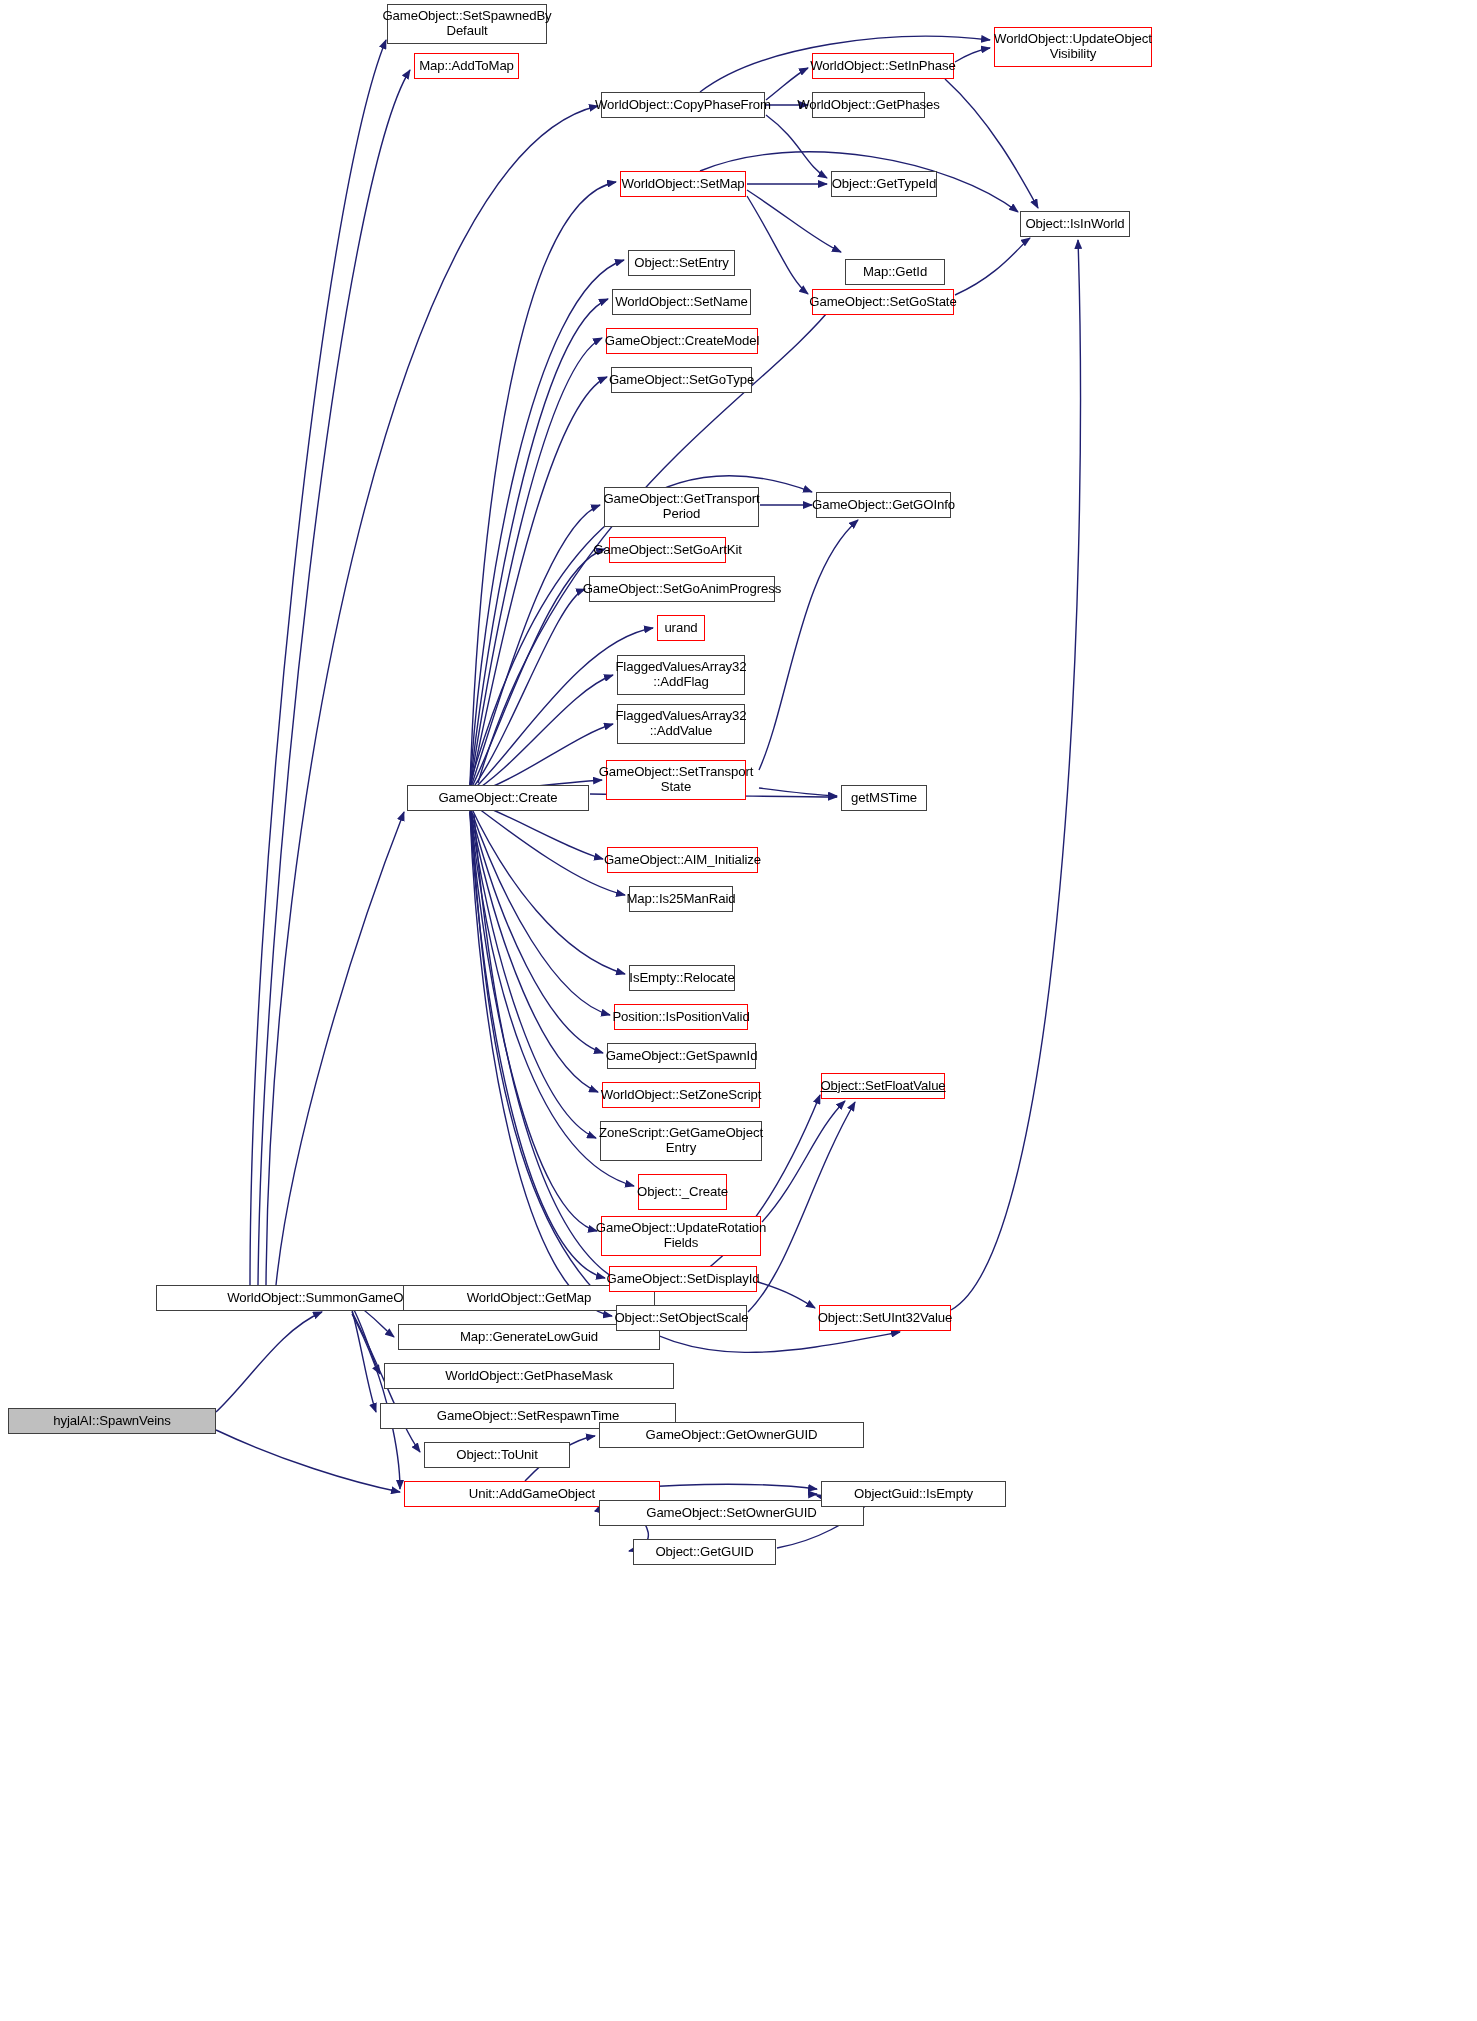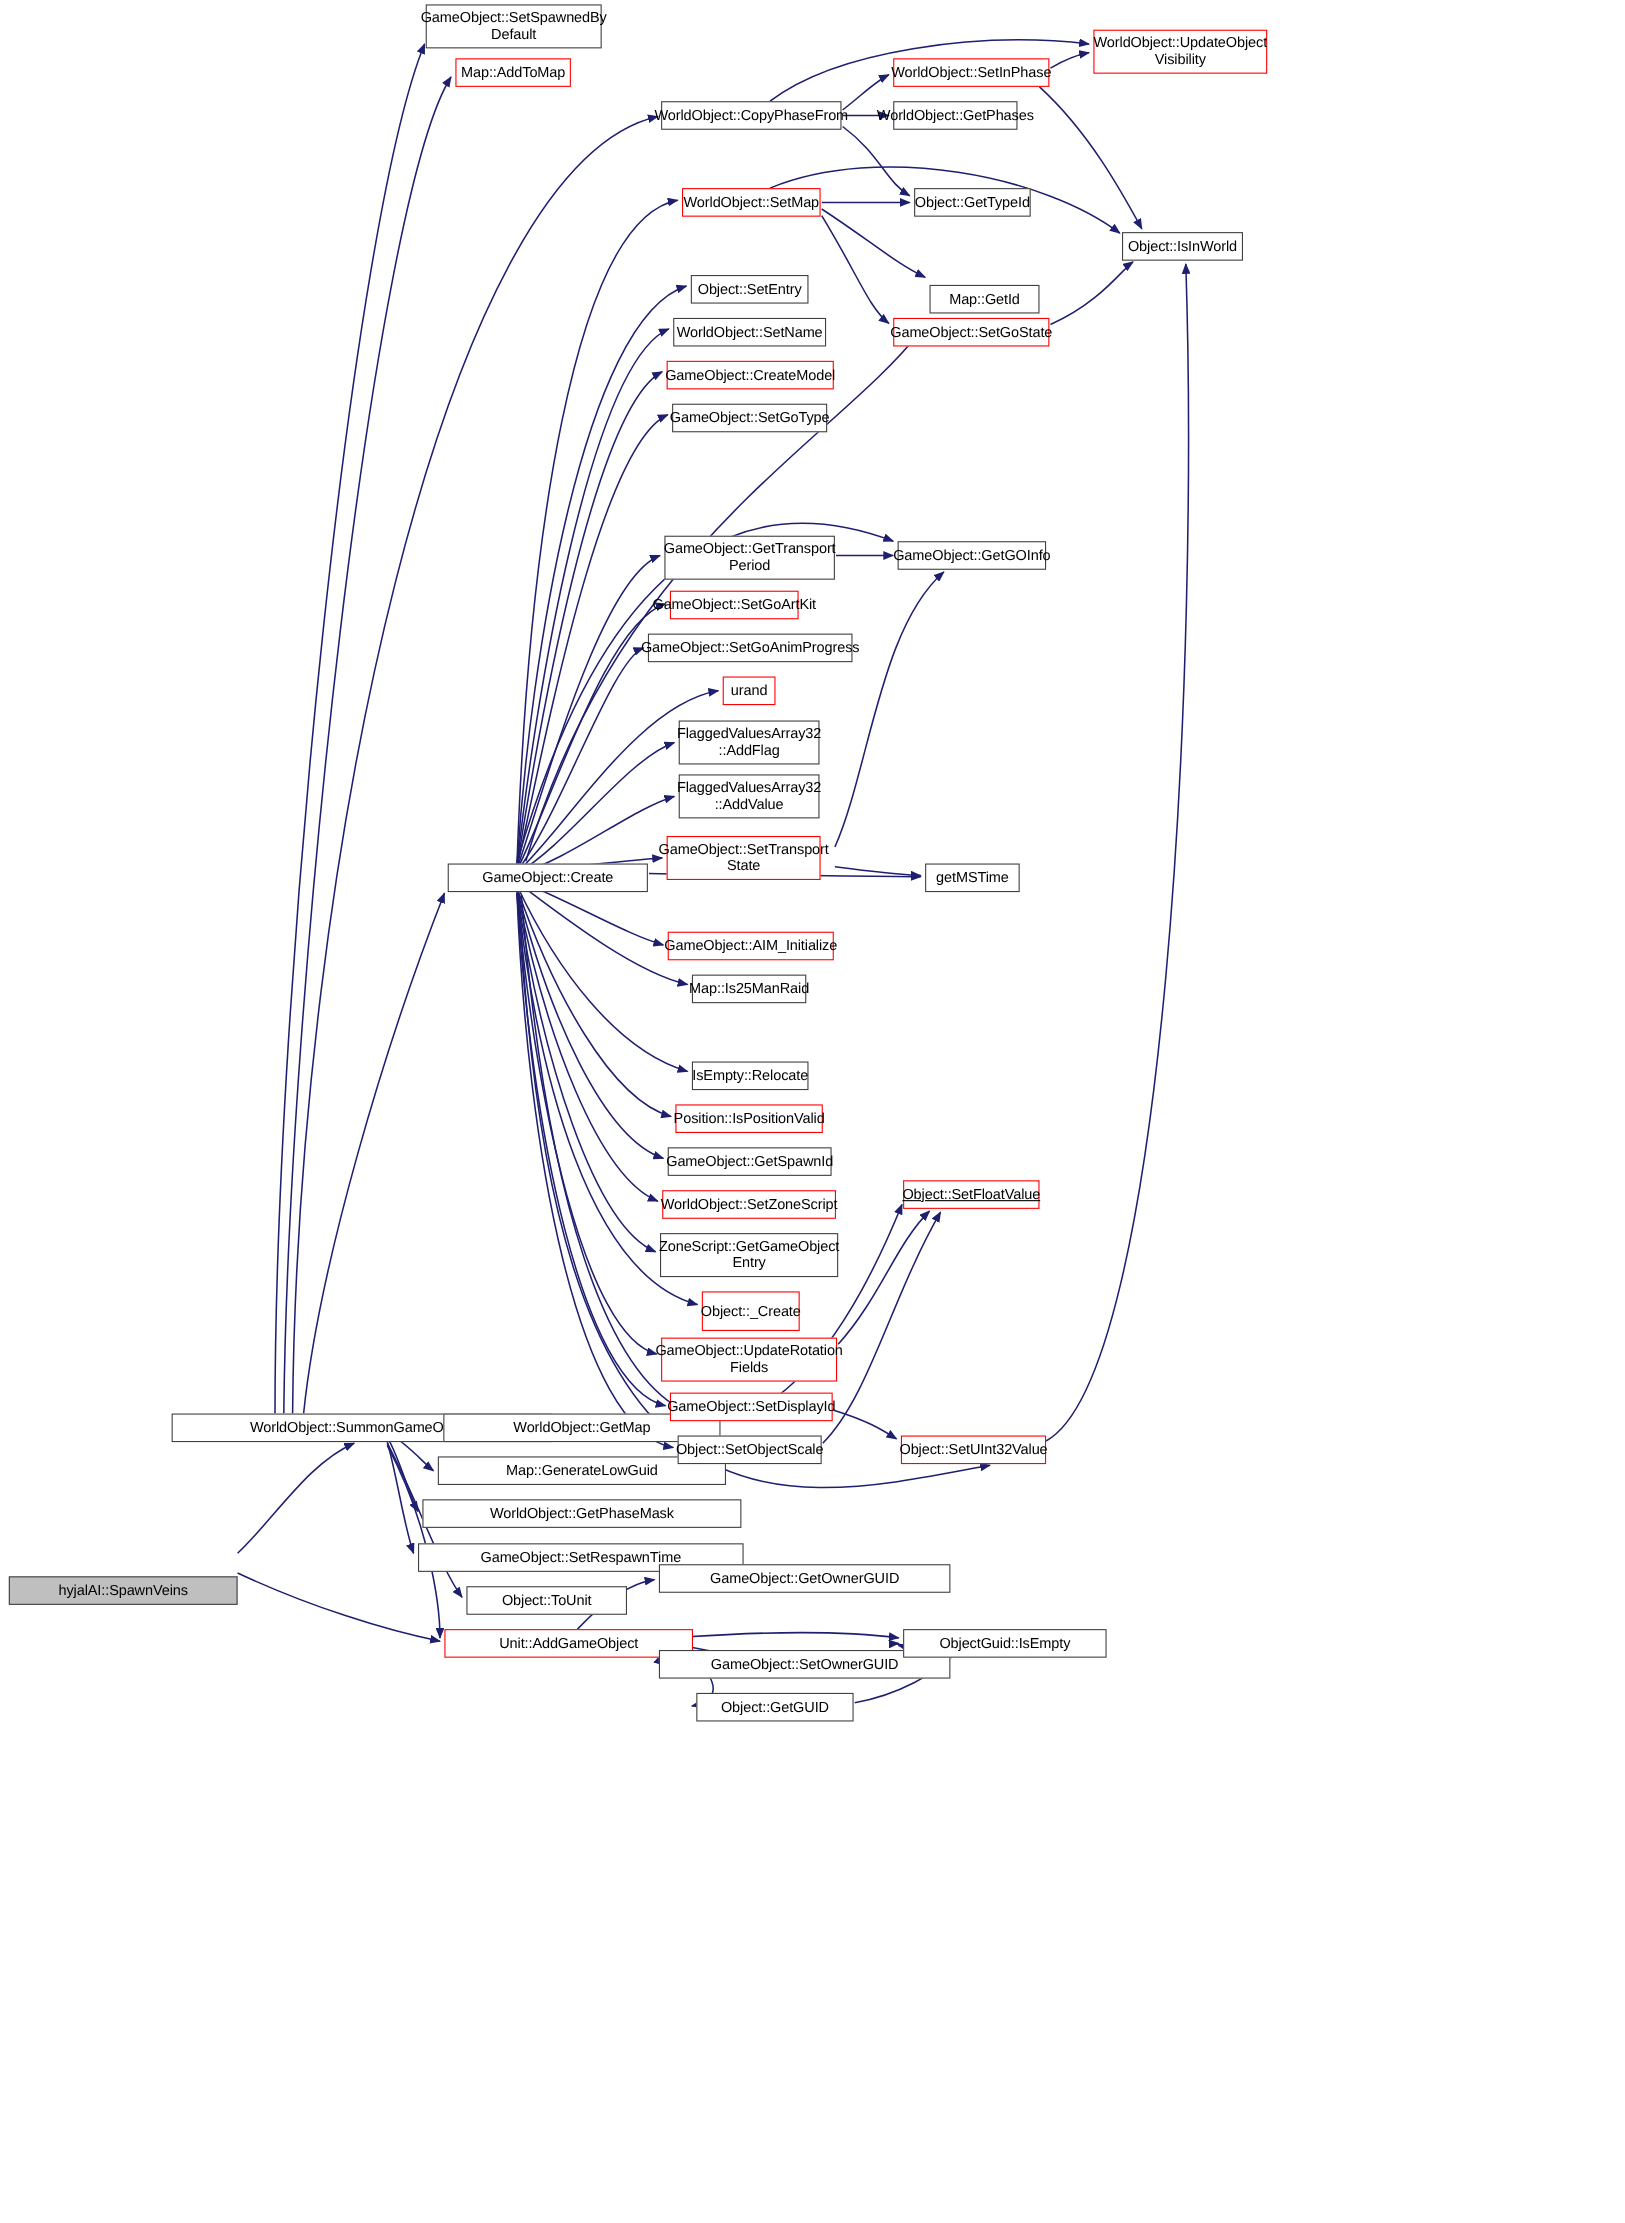--- a/index.html
+++ b/index.html
@@ -181,28 +181,28 @@
       <path d="M626,1488 C700,1483 770,1483 817,1489"></path>
 
       <path d="M626,1500 C650,1525 660,1544 629,1551"></path>
 
       <path d="M865,1504 C885,1500 800,1495 817,1494"></path>
       <path d="M865,1507 L817,1496"></path>
 
       <path d="M777,1548 C820,1540 850,1520 860,1510"></path>
     </g>
   </svg>
-<div class="node cur" style="left: 8px; top: 1408px; width: 208px; height: 26px; margin-top: 25px;">hyjalAI::SpawnVeins</div>
+<div class="node cur" style="left: 8px; top: 1408px; width: 208px; height: 26px;">hyjalAI::SpawnVeins</div>
     <div class="node" style="left: 156px; top: 1285px; width: 346px; height: 26px;">WorldObject::SummonGameObject</div>
     <div class="node" style="left: 403px; top: 1285px; width: 252px; height: 26px;">WorldObject::GetMap</div>
     <div class="node" style="left: 398px; top: 1324px; width: 262px; height: 26px;">Map::GenerateLowGuid</div>
     <div class="node" style="left: 384px; top: 1363px; width: 290px; height: 26px;">WorldObject::GetPhaseMask</div>
     <div class="node" style="left: 380px; top: 1403px; width: 296px; height: 26px;">GameObject::SetRespawnTime</div>
     <div class="node" style="left: 424px; top: 1442px; width: 146px; height: 26px;">Object::ToUnit</div>
-    <div class="node red" style="left: 404px; top: 1481px; width: 226px; height: 26px;">Unit::AddGameObject</div>
+    <div class="node red" style="left: 404px; top: 1481px; width: 256px; height: 26px;">Unit::AddGameObject</div>
     <div class="node" style="left: 599px; top: 1422px; width: 265px; height: 26px;">GameObject::GetOwnerGUID</div>
     <div class="node" style="left: 599px; top: 1500px; width: 265px; height: 26px;">GameObject::SetOwnerGUID</div>
     <div class="node" style="left: 633px; top: 1539px; width: 143px; height: 26px;">Object::GetGUID</div>
     <div class="node" style="left: 821px; top: 1481px; width: 185px; height: 26px;">ObjectGuid::IsEmpty</div>
     <div class="node" style="left: 407px; top: 785px; width: 182px; height: 26px;">GameObject::Create</div>
     <div class="node" style="left: 387px; top: 4px; width: 160px; height: 40px;">GameObject::SetSpawnedBy
 Default</div>
     <div class="node red" style="left: 414px; top: 53px; width: 105px; height: 26px;">Map::AddToMap</div>
     <div class="node" style="left: 601px; top: 92px; width: 164px; height: 26px;">WorldObject::CopyPhaseFrom</div>
     <div class="node red" style="left: 812px; top: 53px; width: 142px; height: 26px;">WorldObject::SetInPhase</div>

